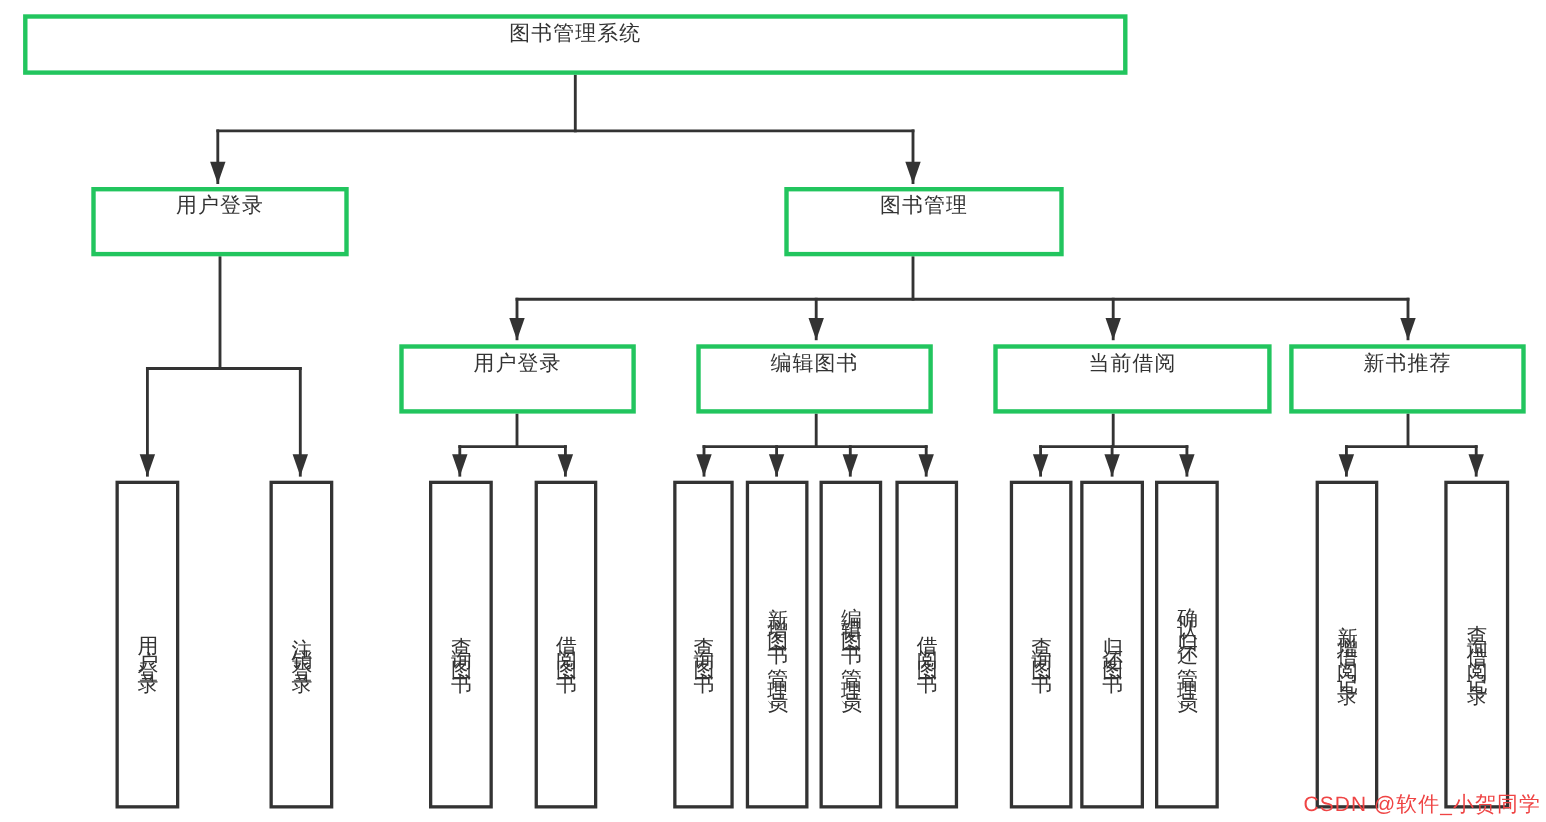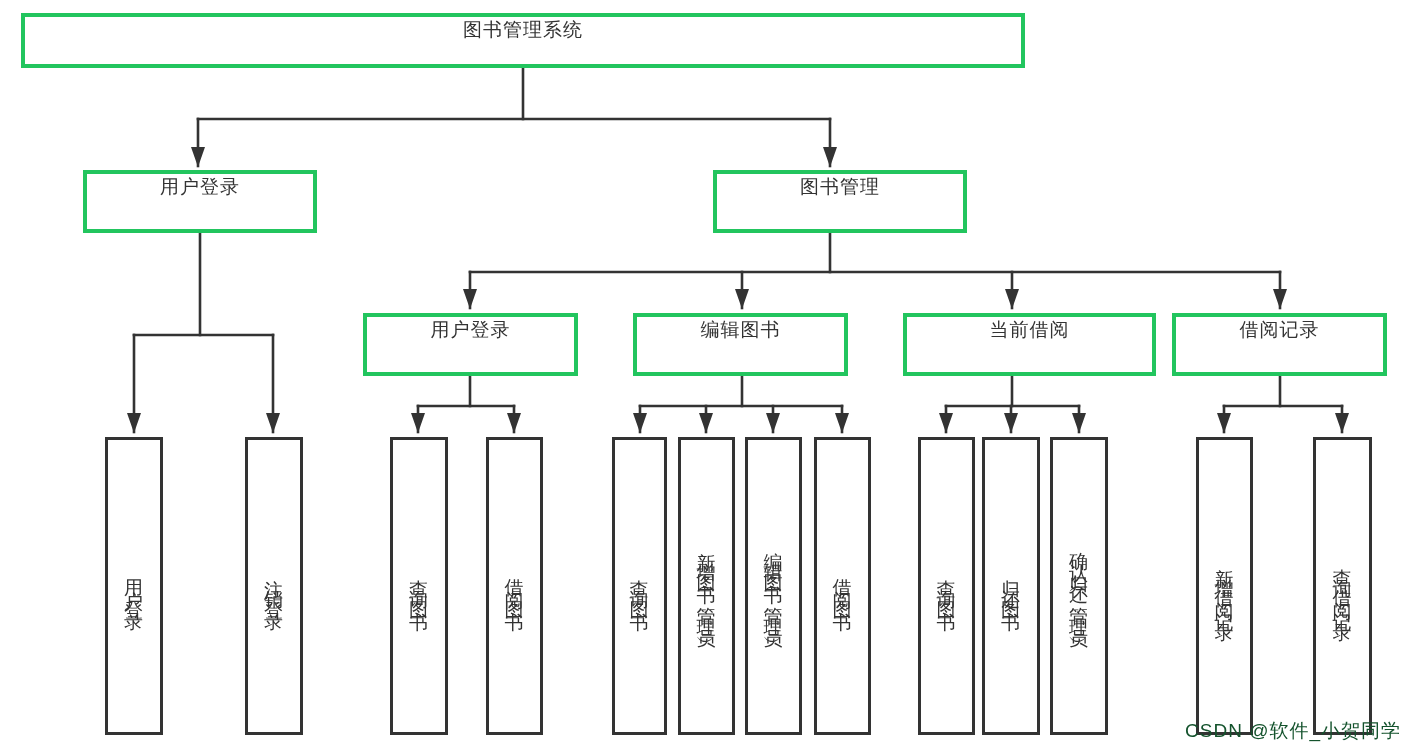--- a/index.html
+++ b/index.html
@@ -15,21 +15,21 @@
   }
   .vnode{
     position:absolute;box-sizing:border-box;background:#ffffff;
     border:3px solid #333333;display:flex;align-items:center;justify-content:center;
   }
   .vtext{
     writing-mode:vertical-rl;text-orientation:mixed;
     font-size:19px;line-height:1;letter-spacing:11px;white-space:nowrap;
   }
   .watermark{
-    position:absolute;right:4px;bottom:3px;font-size:19px;color:#14532d;
+    position:absolute;right:4px;bottom:3px;font-size:19px;color:#ef4444;
     letter-spacing:1px;white-space:nowrap;
   }
 </style>
 </head>
 <body>
 
 <div class="canvas">
 
   <svg class="lines" viewBox="0 0 1405 747" xmlns="http://www.w3.org/2000/svg">
     <defs>
@@ -95,21 +95,21 @@
   <div class="node" style="left:363px;top:313px;width:215px;height:63px">
     <span>用户登录</span>
   </div>
   <div class="node" style="left:633px;top:313px;width:215px;height:63px">
     <span>编辑图书</span>
   </div>
   <div class="node" style="left:903px;top:313px;width:253px;height:63px">
     <span>当前借阅</span>
   </div>
   <div class="node" style="left:1172px;top:313px;width:215px;height:63px">
-    <span>借阅记录</span>
+    <span>新书推荐</span>
   </div>
 
   <div class="vnode" style="left:105px;top:437px;width:58px;height:298px">
     <span class="vtext">用户登录</span>
   </div>
   <div class="vnode" style="left:245px;top:437px;width:58px;height:298px">
     <span class="vtext">注销登录</span>
   </div>
 
   <div class="vnode" style="left:390px;top:437px;width:58px;height:298px">

